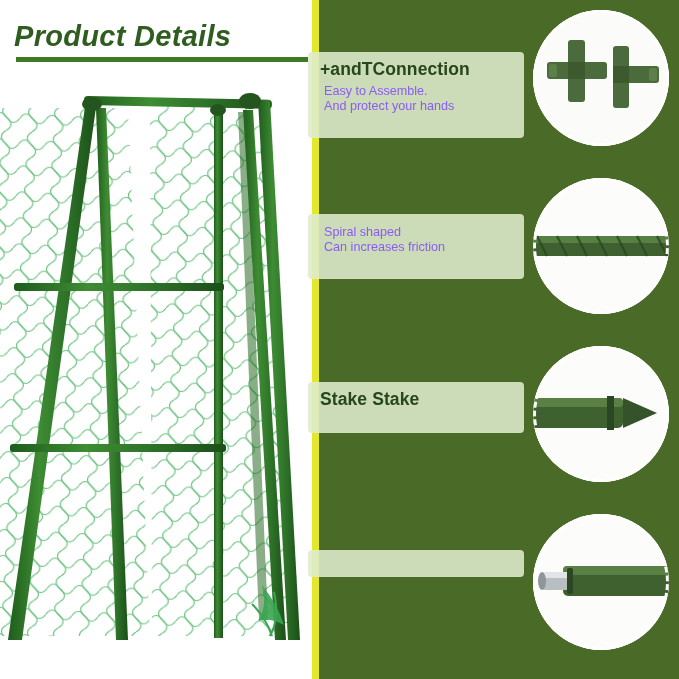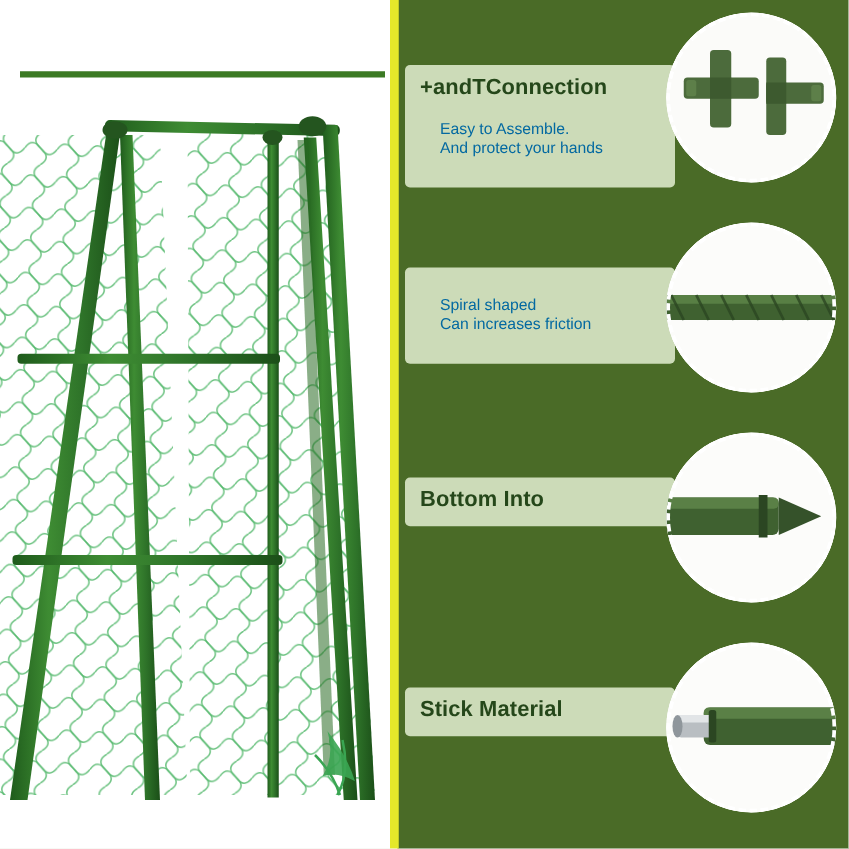--- a/index.html
+++ b/index.html
@@ -56,39 +56,39 @@
     position:absolute;
     left:16px;top:57px;
     width:292px;height:5px;
     background:#3c7a24;
     z-index:20;
   }
 
   
   .feature{
     position:absolute;
-    left:324px;
+    left:308px;
     width:216px;
     background:rgba(222,234,205,0.88);
     border-radius:4px;
-    padding:7px 10px 8px 12px;
+    padding:7px 10px 20px 12px;
     box-sizing:border-box;
   }
   .feature h3{
     margin:0 0 3px 0;
     font-size:17.5px;
     font-weight:bold;
     color:#25471a;
     letter-spacing:0.1px;
   }
   .feature p{
-    margin:16px;
+    margin:4px;
     font-size:12.6px;
     line-height:15px;
-    color:#0369a1;
+    color:#8b5cf6;
     white-space:pre-line;
   }
 
   #feat-0{top:52px;}
   #feat-1{top:214px;}
   #feat-2{top:382px;}
   #feat-3{top:550px;}
 
   
   .circle{
@@ -171,20 +171,21 @@
 
       <path d="M262 585 q16 20 22 40 q-14 -8 -26 -4 q10 -16 4 -36z" fill="#3aa552" opacity="0.9"></path>
       <path d="M274 592 q6 26 -4 44" stroke="#3aa552" stroke-width="2" fill="none"></path>
       <path d="M252 604 q14 14 20 32" stroke="#3aa552" stroke-width="2" fill="none"></path>
     </svg>
   </div>
 
   <div class="right-panel"></div>
   <div class="divider"></div>
 
+  <div class="title">Product Details</div>
   <div class="title-underline"></div>
 
   <div class="feature" id="feat-0">
     <h3>+andTConnection</h3>
     <p>Easy to Assemble.
 And protect your hands</p>
   </div>
   <div class="circle" id="circ-0">
     <div class="inner">
       <svg width="136" height="136" viewBox="0 0 136 136">
@@ -226,37 +227,36 @@
             <path d="M84 58 l10 20"></path>
             <path d="M104 58 l10 20"></path>
           <path d="M124 58 l10 20"></path>
         </g>
       </svg>
     </div>
     <div class="dash-ring"></div>
   </div>
 
   <div class="feature" id="feat-2">
-    <h3>Bottom Into</h3>
+    <h3>Stake Stake</h3>
   </div>
   <div class="circle" id="circ-2">
     <div class="inner">
       <svg width="136" height="136" viewBox="0 0 136 136">
         <rect width="136" height="136" fill="#fcfcfa"></rect>
         <rect x="-6" y="52" width="96" height="30" rx="5" fill="#3f6130"></rect>
         <rect x="-6" y="52" width="96" height="9" rx="4" fill="#5a8046"></rect>
         <path d="M90 52 L124 67 L90 82 Z" fill="#35522a"></path>
         <rect x="74" y="50" width="7" height="34" fill="#2b4622"></rect>
       </svg>
     </div>
     <div class="dash-ring"></div>
   </div>
 
   <div class="feature" id="feat-3">
-    <h3>Stick Material</h3>
   </div>
   <div class="circle" id="circ-3">
     <div class="inner">
       <svg width="136" height="136" viewBox="0 0 136 136">
         <rect width="136" height="136" fill="#fcfcfa"></rect>
         <rect x="30" y="52" width="112" height="30" rx="5" fill="#3f6130"></rect>
         <rect x="30" y="52" width="112" height="9" rx="4" fill="#5a8046"></rect>
 
         <rect x="8" y="58" width="30" height="18" rx="4" fill="#b9bec2"></rect>
         <rect x="8" y="58" width="30" height="6" rx="3" fill="#e2e5e7"></rect>

